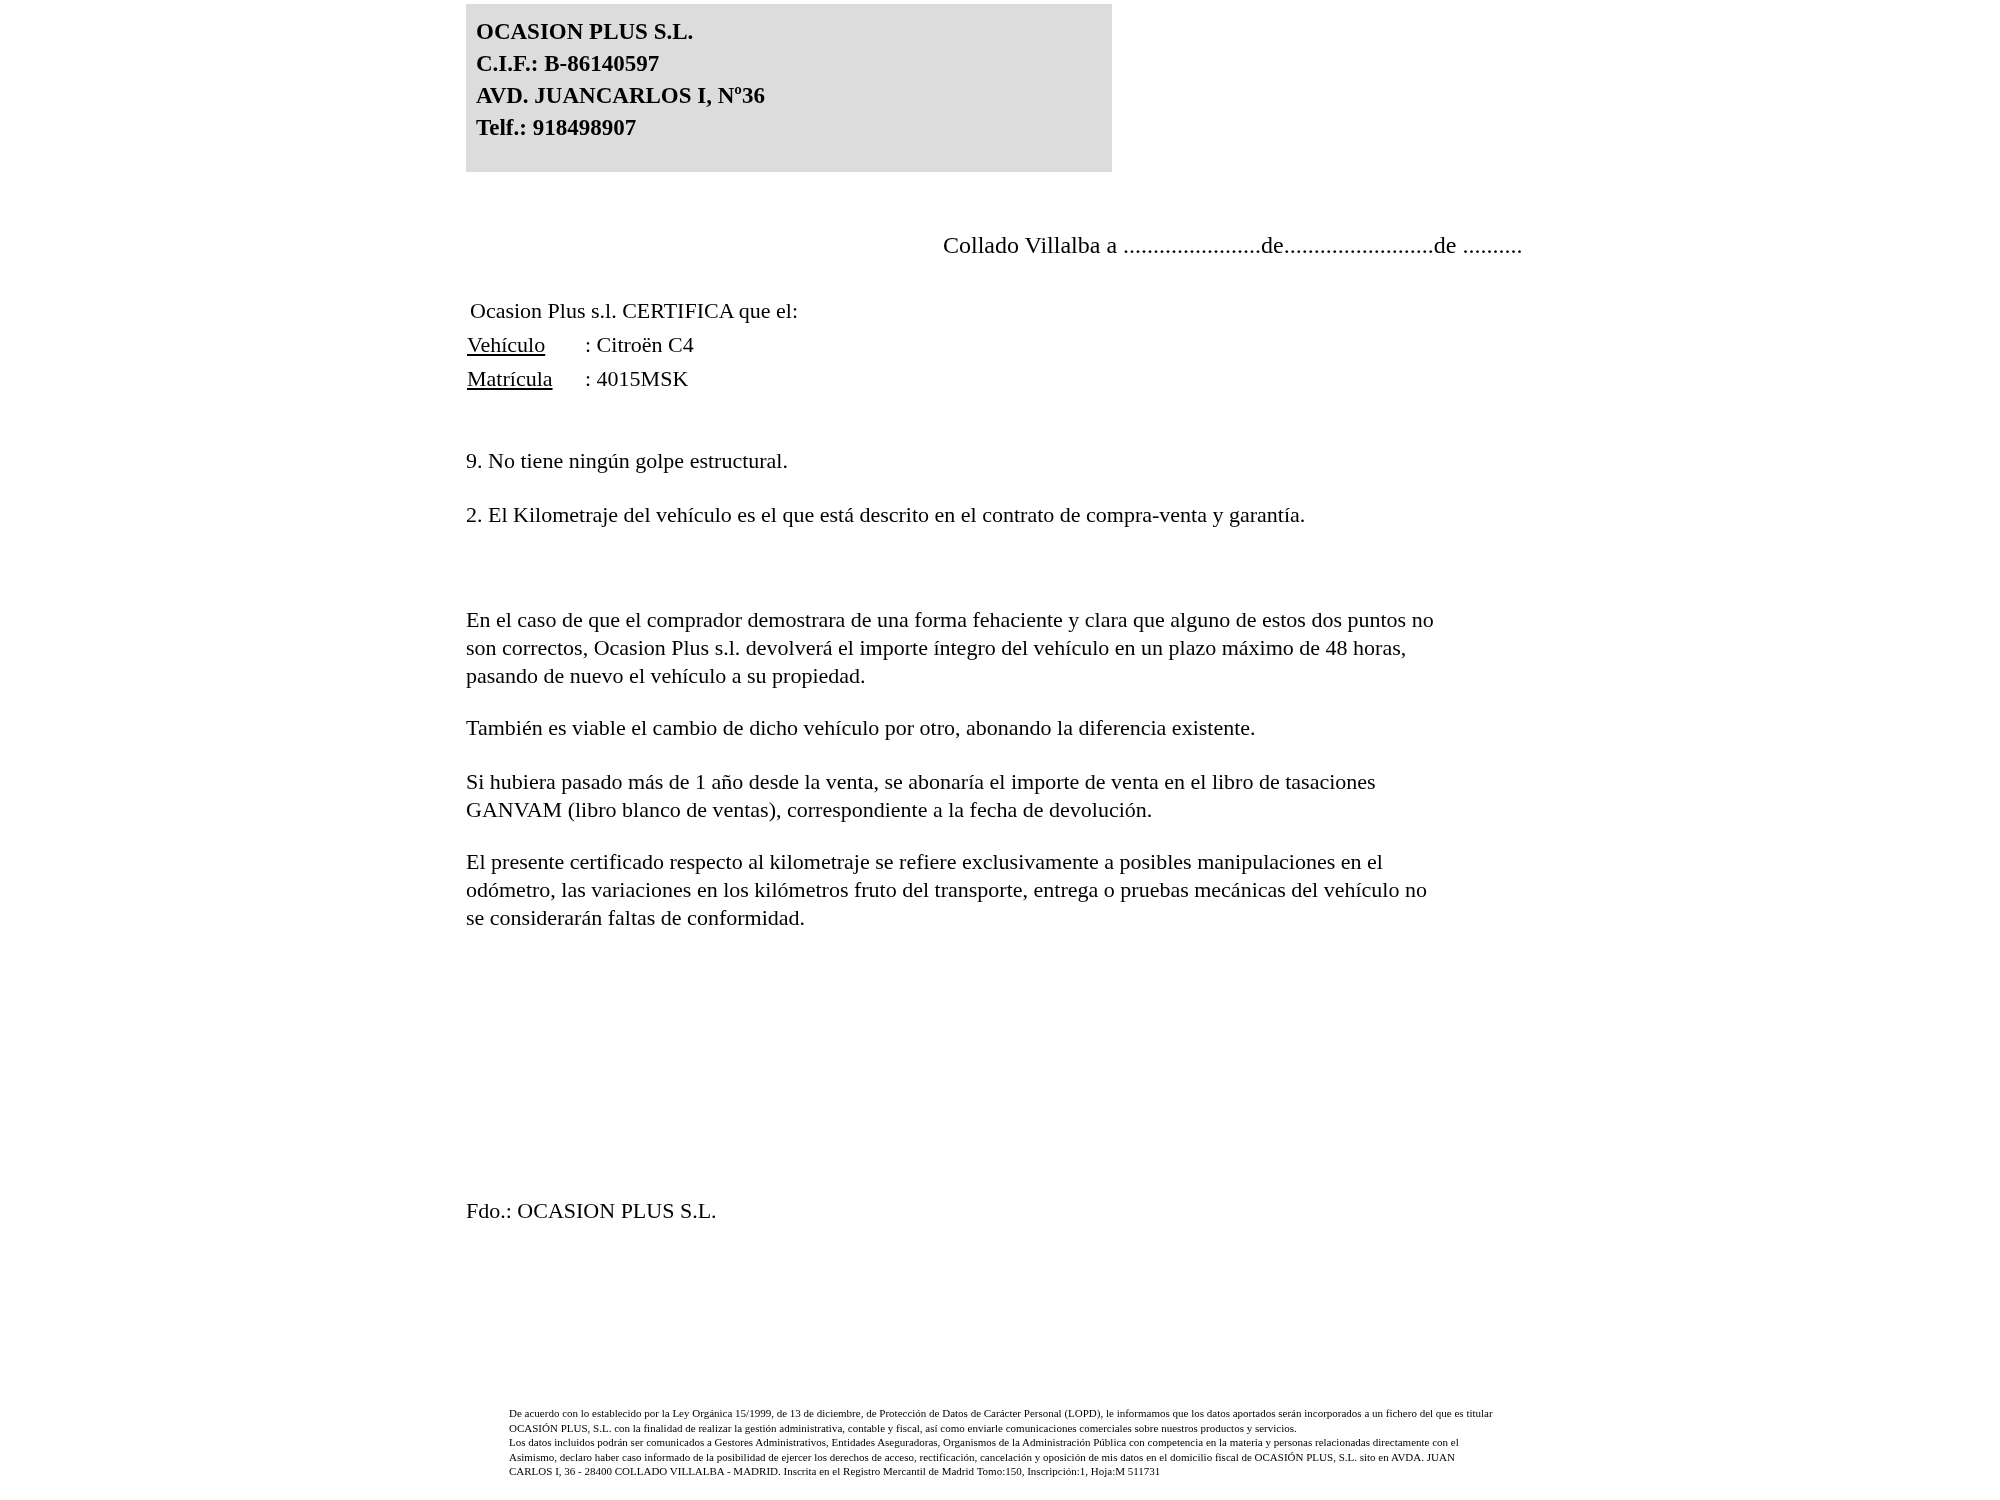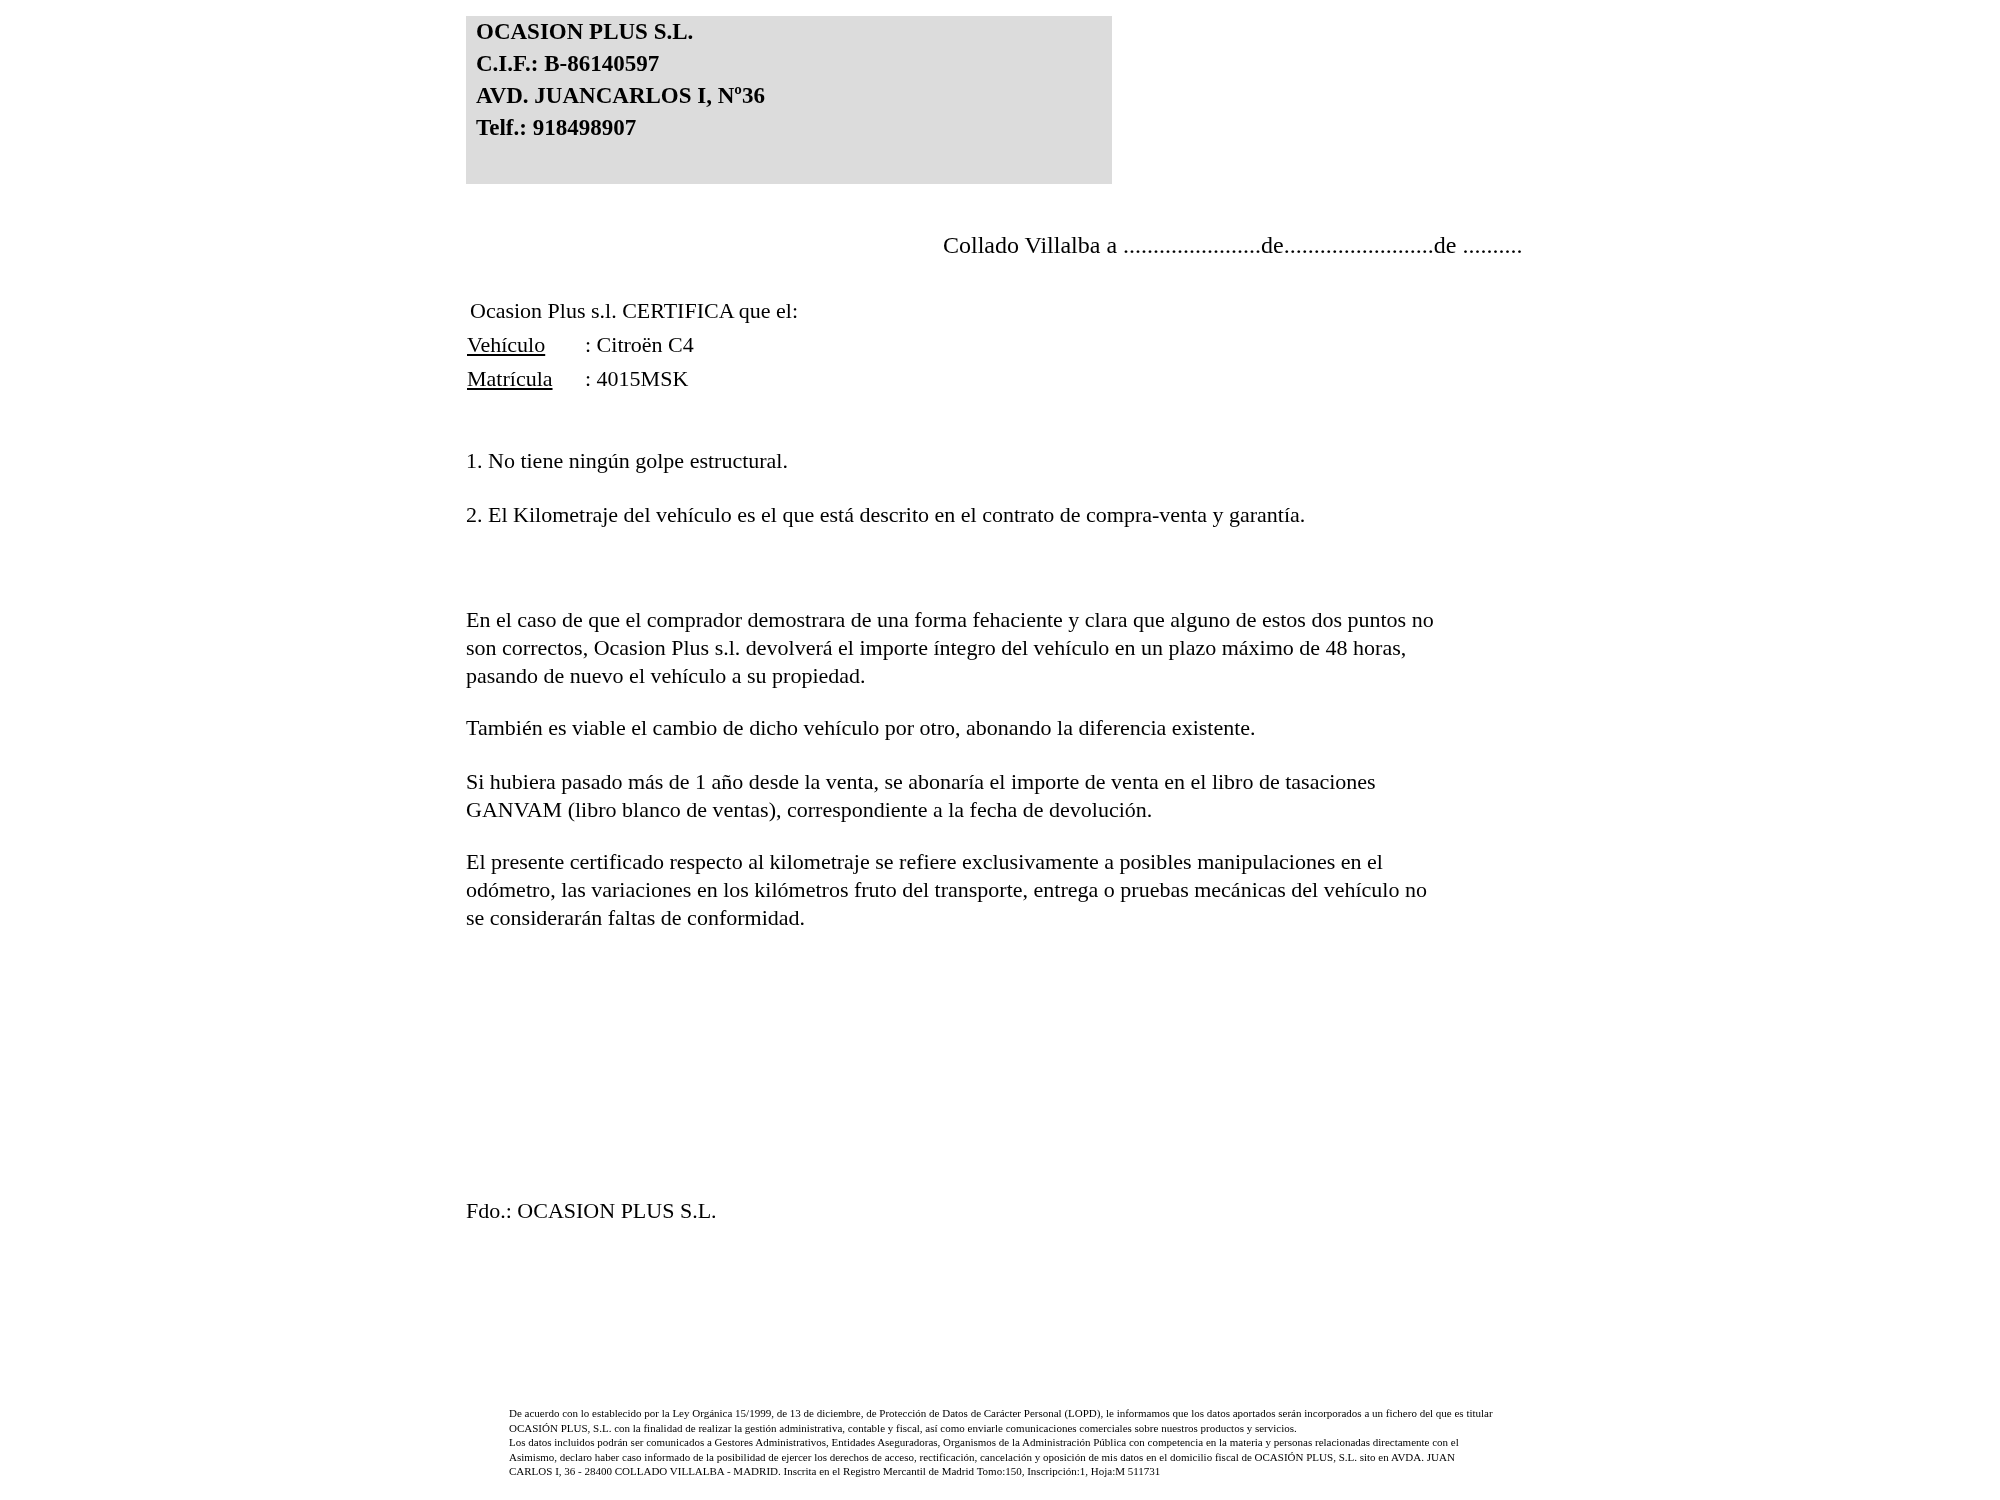--- a/index.html
+++ b/index.html
@@ -9,25 +9,25 @@
     position: relative;
     background: #ffffff;
     color: #000000;
     font-family: "Liberation Serif", "DejaVu Serif", serif;
     overflow: hidden;
   }
   .abs { position: absolute; }
 
   .company-box {
     left: 466px;
-    top: 16px;
+    top: 4px;
     width: 646px;
     height: 168px;
     background: #dcdcdc;
-    padding: 0 0 0 10px;
+    padding: 12px 0 0 10px;
     box-sizing: border-box;
   }
   .company-box .line {
     font-weight: bold;
     font-size: 23px;
     line-height: 32px;
     white-space: nowrap;
   }
 
   .dateline {
@@ -103,21 +103,21 @@
 <div class="abs cert-heading">Ocasion Plus s.l. CERTIFICA que el:</div>
 
 <div class="abs field-row" style="top:332px">
   <span class="label">Vehículo</span><span class="value">: Citroën C4</span>
 </div>
 
 <div class="abs field-row" style="top:366px">
   <span class="label">Matrícula</span><span class="value">: 4015MSK</span>
 </div>
 
-<div class="abs statement" style="top:448px">1. No tiene ningún golpe estructural.</div>
+<div class="abs statement" style="top:448px">9. No tiene ningún golpe estructural.</div>
 <div class="abs statement" style="top:502px">2. El Kilometraje del vehículo es el que está descrito en el contrato de compra-venta y garantía.</div>
 
 <div class="abs para" style="top:606px">En el caso de que el comprador demostrara de una forma fehaciente y clara que alguno de estos dos puntos no
 son correctos, Ocasion Plus s.l. devolverá el importe íntegro del vehículo en un plazo máximo de 48 horas,
 pasando de nuevo el vehículo a su propiedad.</div>
 <div class="abs para" style="top:714px">También es viable el cambio de dicho vehículo por otro, abonando la diferencia existente.</div>
 <div class="abs para" style="top:768px">Si hubiera pasado más de 1 año desde la venta, se abonaría el importe de venta en el libro de tasaciones
 GANVAM (libro blanco de ventas), correspondiente a la fecha de devolución.</div>
 <div class="abs para" style="top:848px">El presente certificado respecto al kilometraje se refiere exclusivamente a posibles manipulaciones en el
 odómetro, las variaciones en los kilómetros fruto del transporte, entrega o pruebas mecánicas del vehículo no

